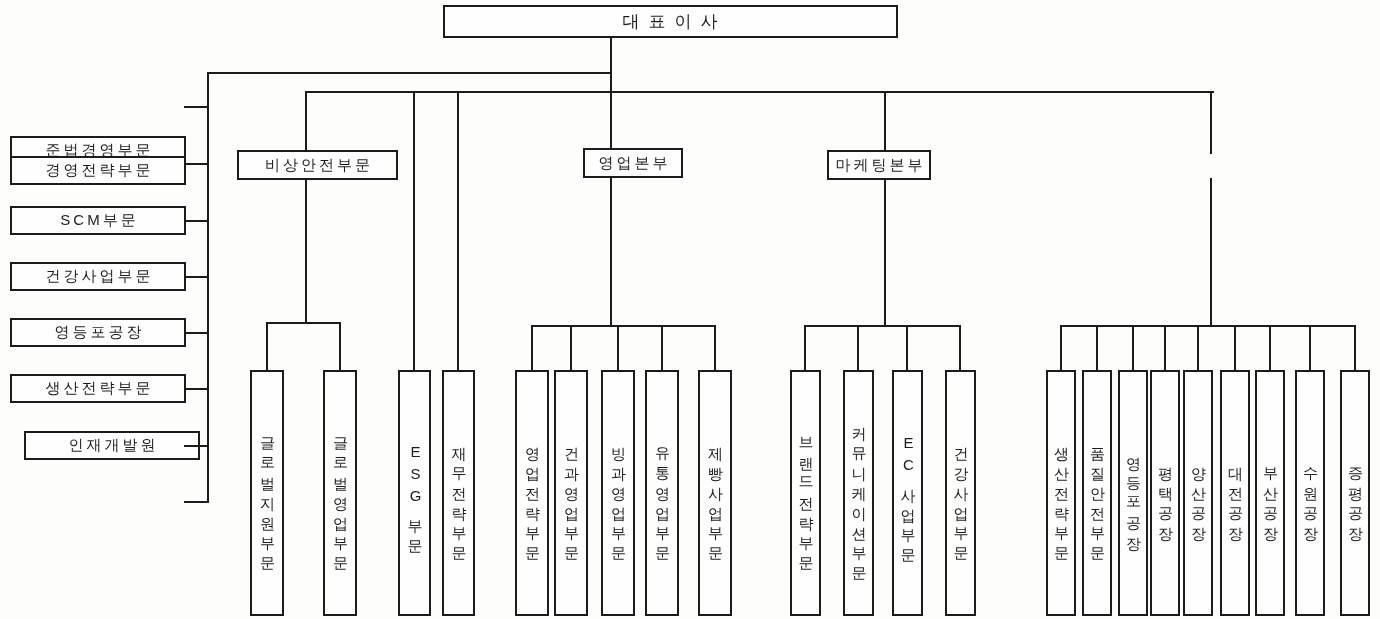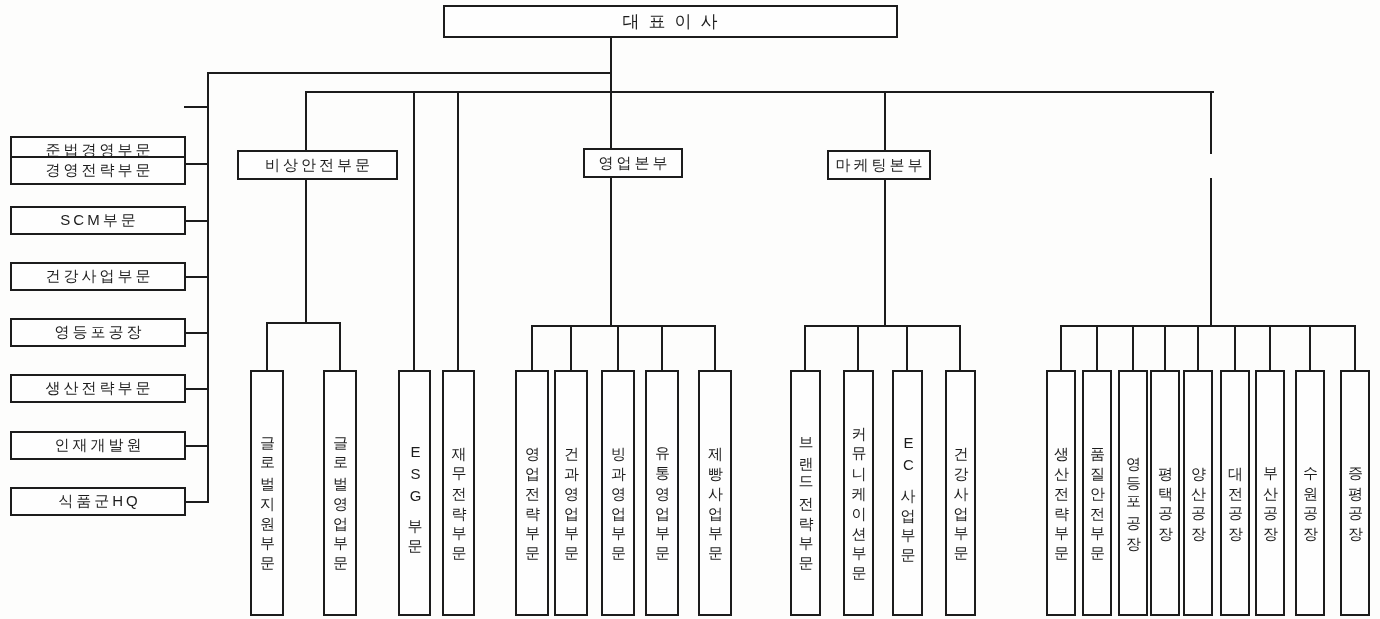--- a/index.html
+++ b/index.html
@@ -36,23 +36,22 @@
     <div class="box staff" style="left: 10px; top: 156px; width: 176px; height: 29px;">경영전략부문</div>
     <div class="line" style="left: 184px; top: 163px; width: 25px; height: 2px;"></div>
     <div class="box staff" style="left: 10px; top: 206px; width: 176px; height: 29px;">SCM부문</div>
     <div class="line" style="left: 184px; top: 220px; width: 25px; height: 2px;"></div>
     <div class="box staff" style="left: 10px; top: 262px; width: 176px; height: 29px;">건강사업부문</div>
     <div class="line" style="left: 184px; top: 276px; width: 25px; height: 2px;"></div>
     <div class="box staff" style="left: 10px; top: 318px; width: 176px; height: 29px;">영등포공장</div>
     <div class="line" style="left: 184px; top: 332px; width: 25px; height: 2px;"></div>
     <div class="box staff" style="left: 10px; top: 374px; width: 176px; height: 29px;">생산전략부문</div>
     <div class="line" style="left: 184px; top: 388px; width: 25px; height: 2px;"></div>
-    <div class="box staff" style="left: 10px; top: 431px; width: 176px; height: 29px;">인재개발원</div>
+    <div class="box staff" style="left: 24px; top: 431px; width: 176px; height: 29px;">인재개발원</div>
     <div class="line" style="left: 184px; top: 445px; width: 25px; height: 2px;"></div>
-    <div class="box staff" style="left: 10px; top: 487px; width: 176px; height: 29px;">식품군HQ</div>
     <div class="line" style="left: 184px; top: 501px; width: 25px; height: 2px;"></div>
     <div class="box hq" style="left: 237px; top: 150px; width: 161px; height: 30px;">비상안전부문</div>
     <div class="line" style="left: 305px; top: 91px; width: 2px; height: 61px;"></div>
     <div class="line" style="left: 305px; top: 178px; width: 2px; height: 146px;"></div>
     <div class="line" style="left: 266px; top: 322px; width: 75px; height: 2px;"></div>
     <div class="line" style="left: 266px; top: 322px; width: 2px; height: 50px;"></div>
     <div class="box leaf" style="left: 250px; top: 370px; width: 34px; height: 246px;">글로벌지원부문</div>
     <div class="line" style="left: 339px; top: 322px; width: 2px; height: 50px;"></div>
     <div class="box leaf" style="left: 323px; top: 370px; width: 34px; height: 246px;">글로벌영업부문</div>
     <div class="box hq" style="left: 583px; top: 148px; width: 100px; height: 30px;">영업본부</div>

